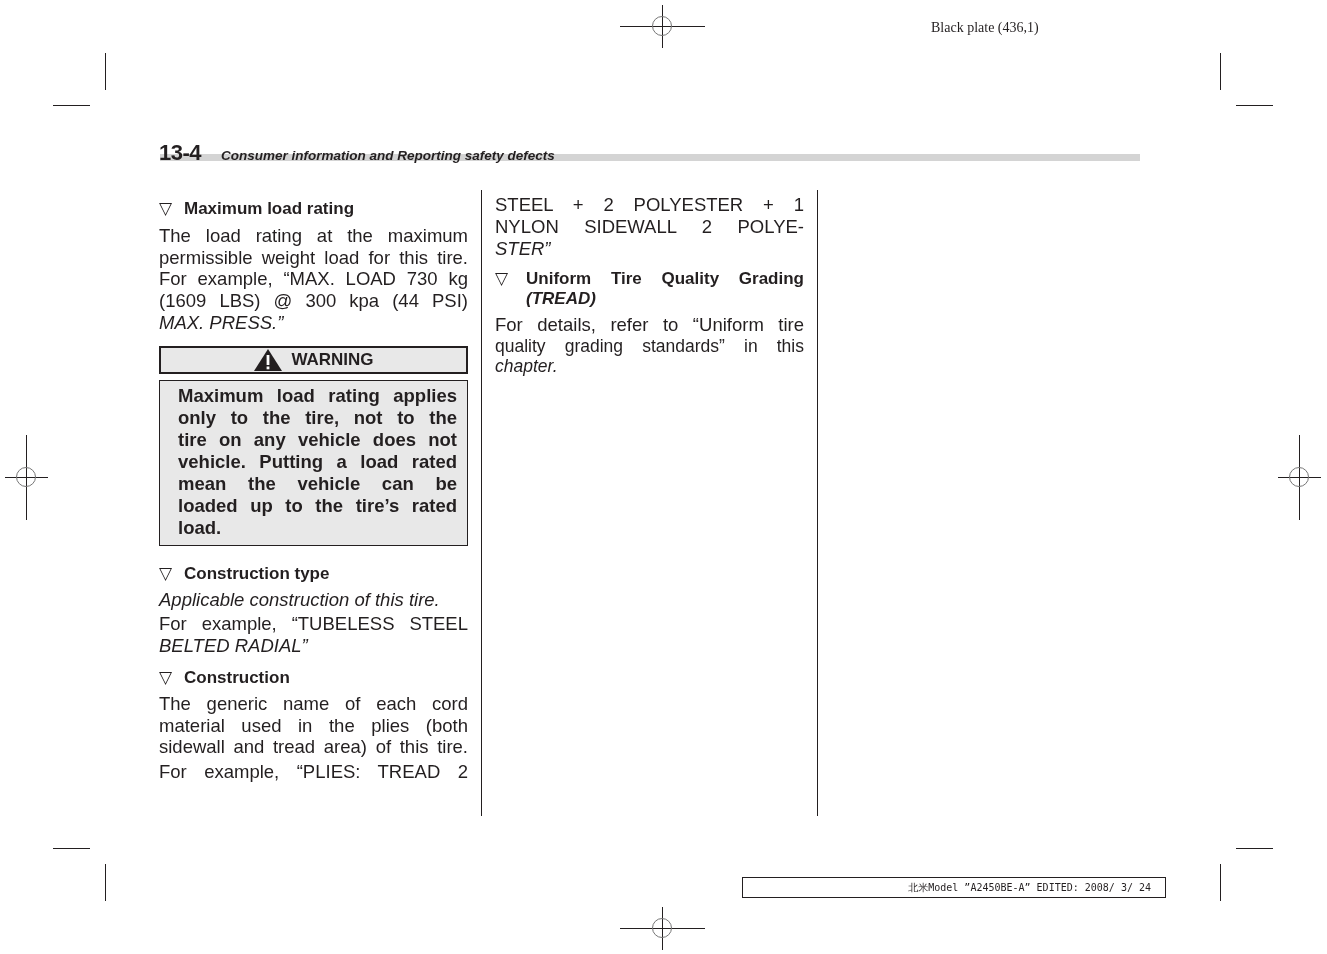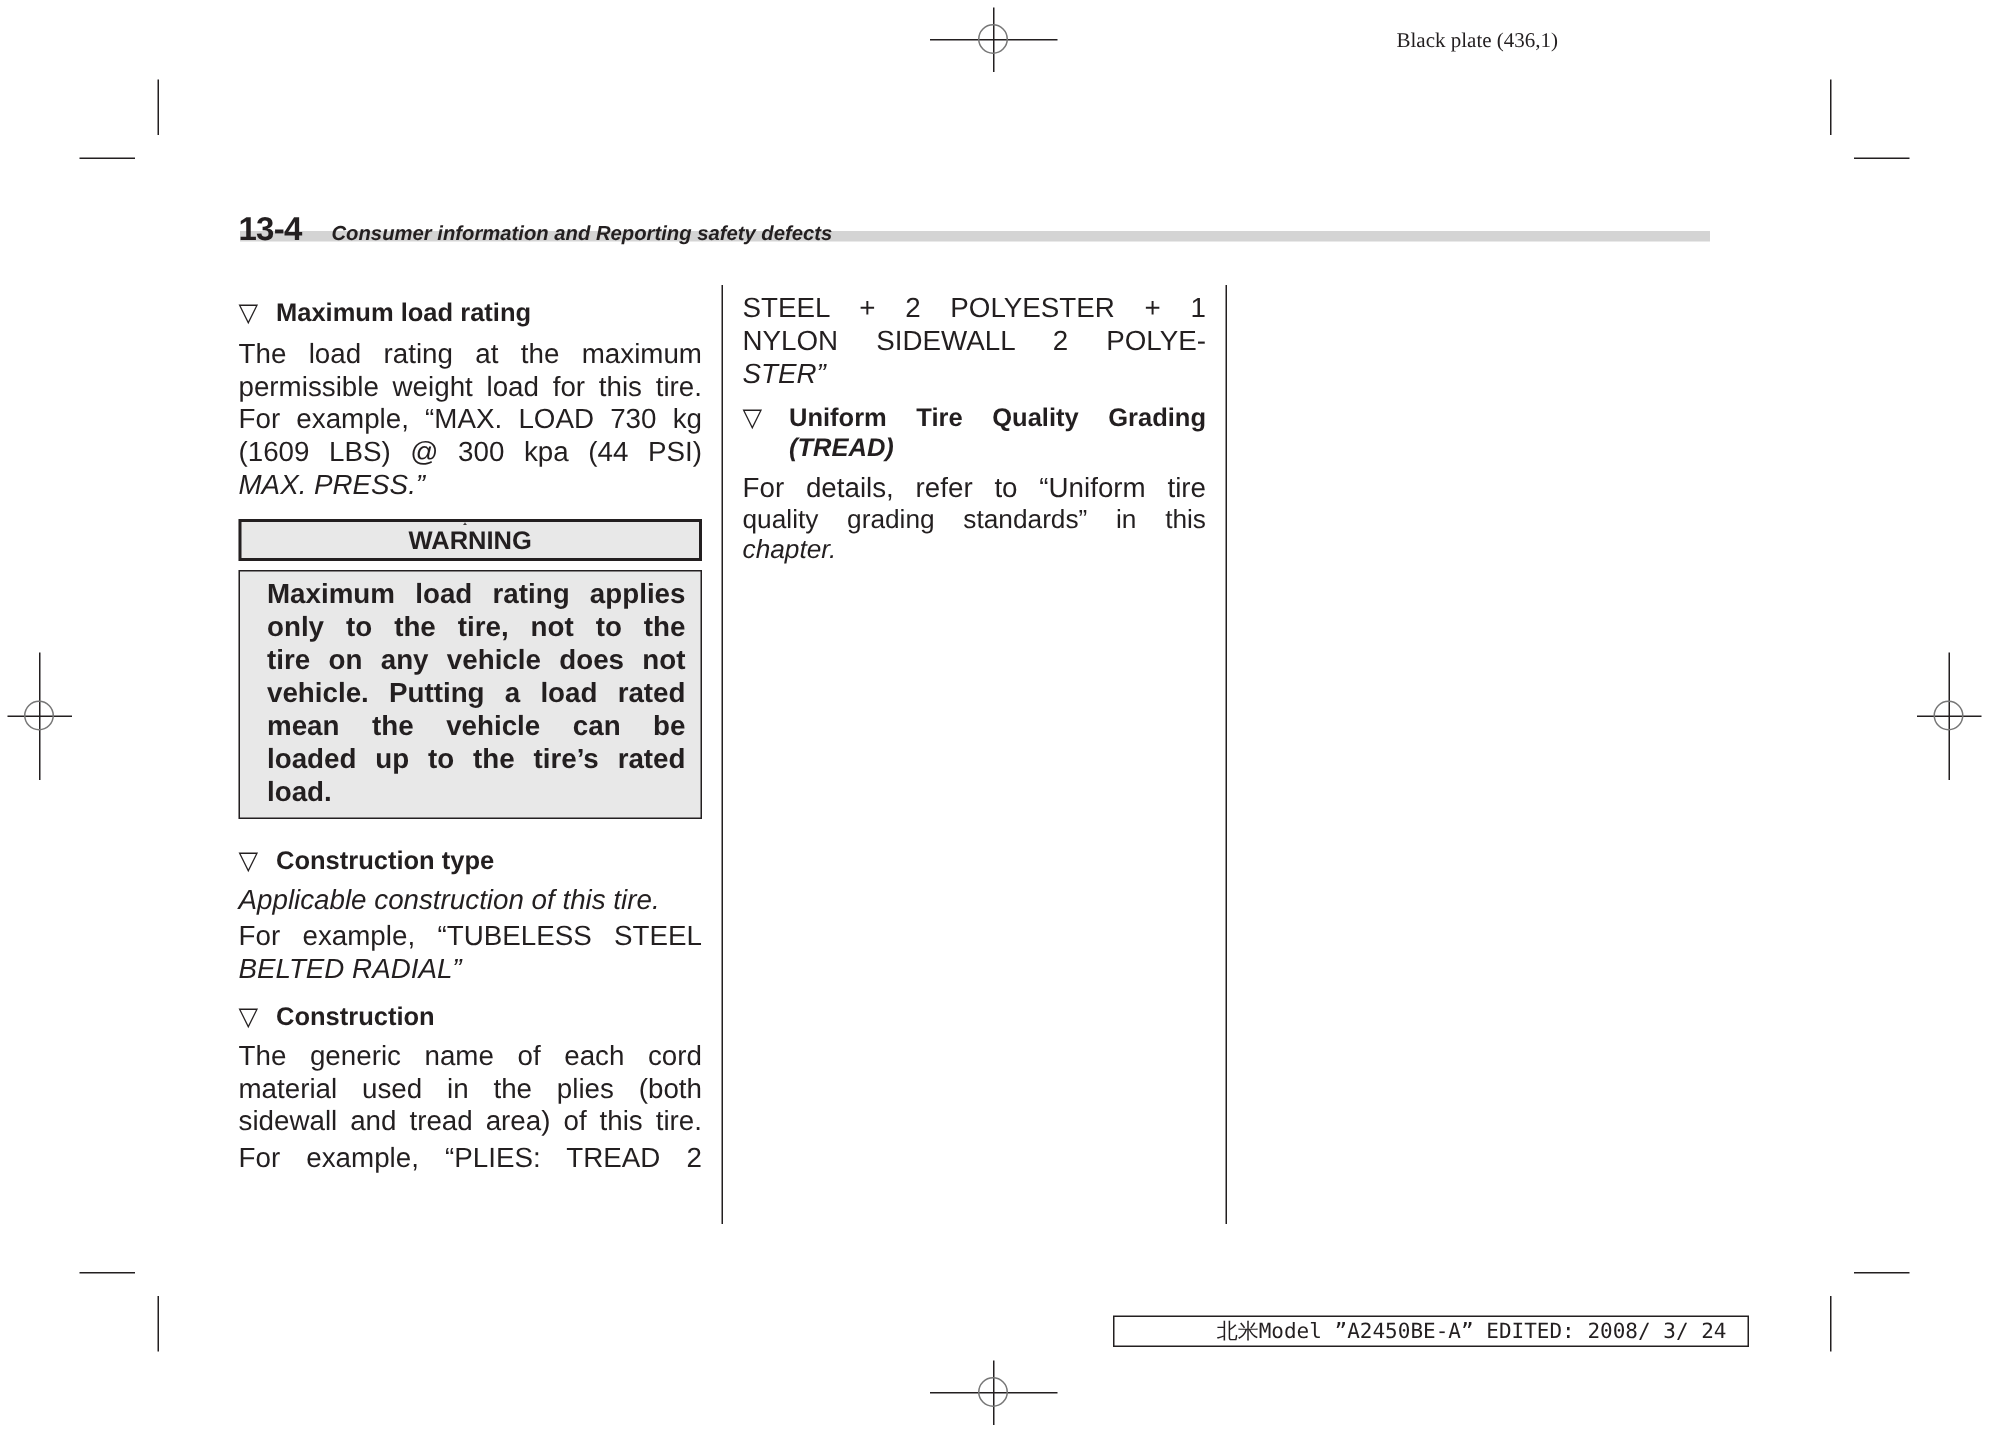--- a/index.html
+++ b/index.html
@@ -18,37 +18,37 @@
     .chapter-title { position: absolute; left: 221px; top: 148px; font-size: 13.5px; font-weight: bold; font-style: italic; color: #231f20; }
 
     .col-rule { position: absolute; width: 1px; background: #231f20; }
 
     .col { position: absolute; font-size: 18.5px; line-height: 21.8px; }
     .sec-head { font-weight: bold; font-size: 17px; display: flex; align-items: flex-start; }
     .tri { font-weight: normal; font-size: 17px; width: 25px; flex: 0 0 25px; }
 
     .warn-head {
       border: 2px solid #231f20; background: #e8e8e8; height: 28px; box-sizing: border-box;
-      display: flex; align-items: center; justify-content: center; font-weight: bold; font-size: 17px; flex-direction: column;
+      display: flex; align-items: center; justify-content: center; font-weight: bold; font-size: 17px;
     }
     .warn-head svg { margin-right: 8px; }
     .warn-body {
       border: 1px solid #231f20; background: #e8e8e8; box-sizing: border-box;
       padding: 4px 10px 6px 11px; font-weight: bold; font-size: 18.5px; line-height: 22px;
       text-align: justify;
     }
     .warn-body span { display: block; text-align: justify; text-align-last: justify; }
     .warn-body span.end { text-align-last: left; }
 
     .jline { display: block; text-align: justify; text-align-last: justify; }
     .lline { display: block; font-style: italic; }
 
     .footer-box {
       position: absolute; left: 742px; top: 877px; width: 424px; height: 21px; box-sizing: border-box;
-      border: 1px solid #231f20; font-family: "DejaVu Sans Mono", monospace; font-size: 14px;
+      border: 1px solid #231f20; font-family: "DejaVu Sans Mono", monospace; font-size: 10px;
       display: flex; align-items: center; justify-content: flex-end; padding-right: 14px; color: #231f20;
     }
   </style>
 </head>
 <body>
 
 <div class="mark" style="left:105px;top:53px;width:1px;height:37px;"></div>
 <div class="mark" style="left:53px;top:105px;width:37px;height:1px;"></div>
 <div class="mark" style="left:1220px;top:53px;width:1px;height:37px;"></div>
 <div class="mark" style="left:1236px;top:105px;width:37px;height:1px;"></div>

